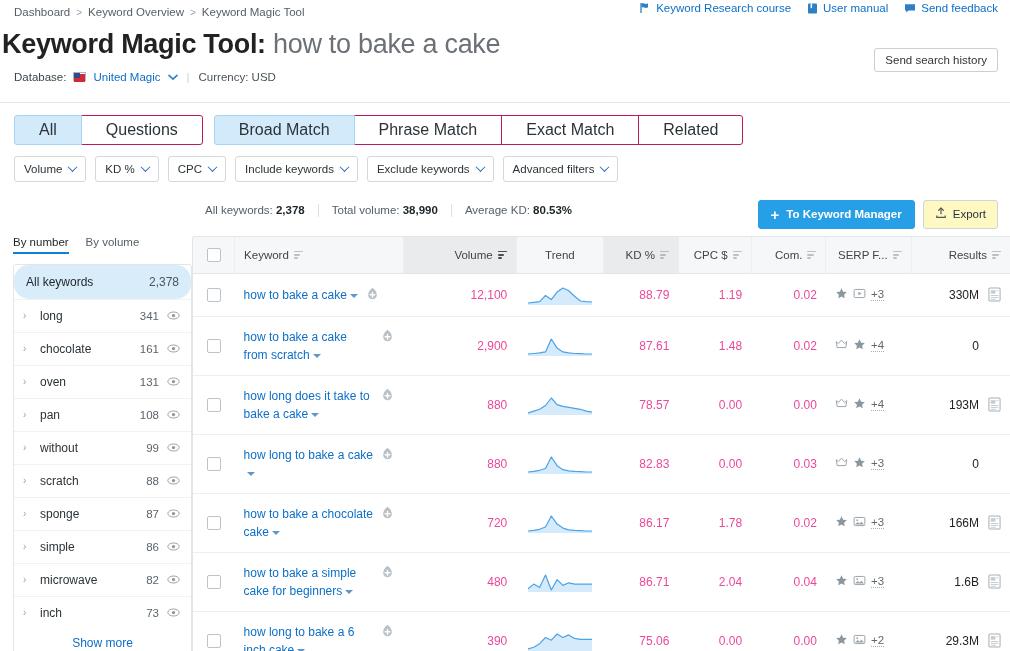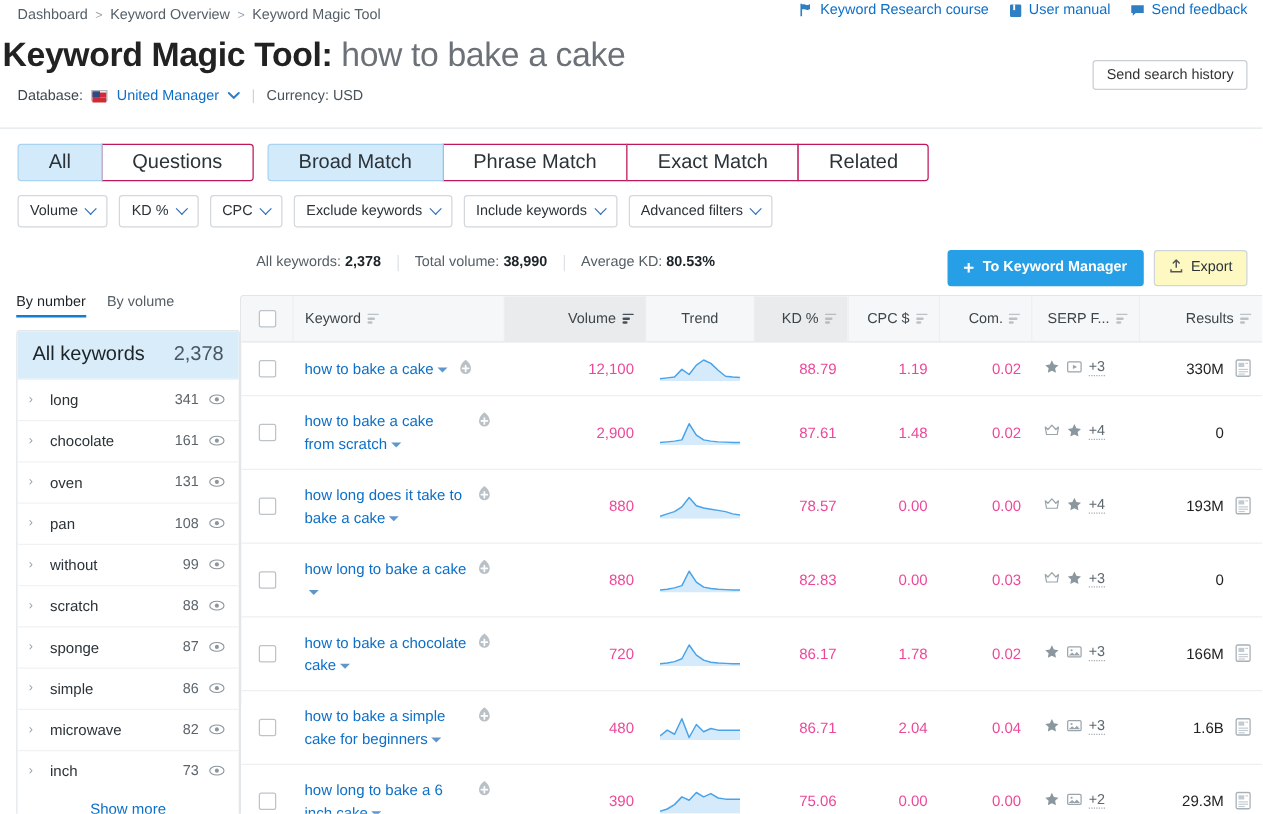--- a/index.html
+++ b/index.html
@@ -92,21 +92,21 @@
   .main { display:flex; margin-top:6px; height:420px; }
 
   
   .sidebar { width:192px; flex:none; padding-left:13px; }
   .sortby { display:flex; gap:17px; font-size:11.5px; margin-bottom:10px; }
   .sortby span { color:#555e65; cursor:pointer; padding-bottom:4px; }
   .sortby span.active { color:#1d2428; border-bottom:2px solid #0d7fd4; }
   .sidepanel { border:1px solid #e2e6e9; border-radius:3px; overflow:hidden; background:#fff; }
   .side-head {
     display:flex; align-items:center; justify-content:space-between;
-    background:#d9ecfa; padding:10px 12px; font-size:16px; color:#1d2428;
+    background:#d9ecfa; padding:10px 12px; font-size:12px; color:#1d2428;border-radius:15px;
   }
   .side-head .cnt { color:#4a5660; }
   .side-item {
     display:flex; align-items:center; gap:8px;
     padding:9px 11px 9px 9px; font-size:12px; color:#2b3338; cursor:pointer;
     border-top:1px solid #f0f2f4;
   }
   .side-item .arr { color:#97a1a9; font-size:10px; width:9px; }
   .side-item .nm { flex:1; }
   .side-item .num { color:#5b646b; font-size:11.5px;margin-left:24px; }
@@ -202,21 +202,21 @@
 
 <div class="dbline">
   <span class="lbl">Database:</span>
   <span class="flag">
     <i class="f-red" style="top:1px"></i>
       <i class="f-red" style="top:3px"></i>
       <i class="f-red" style="top:5px"></i>
       <i class="f-red" style="top:7px"></i>
     <i class="f-blue"></i>
   </span>
-  <a class="dbname">United Manager</a>
+  <a class="dbname">United Magic</a>
   <span class="caret">
     <svg width="10" height="7" viewBox="0 0 10 7">
         <path d="M1 1.4L5 5.2 9 1.4" stroke="#2f7fc4" stroke-width="1.6" fill="none" stroke-linecap="round"></path>
       </svg>
   </span>
   <span class="divbar">|</span>
   <span>Currency: USD</span>
 </div>
 
 <div class="hr"></div>
@@ -241,25 +241,25 @@
       </button>
     <button class="dd">
         <span>KD %</span>
         <i class="chev"></i>
       </button>
     <button class="dd">
         <span>CPC</span>
         <i class="chev"></i>
       </button>
     <button class="dd">
-        <span>Exclude keywords</span>
+        <span>Include keywords</span>
         <i class="chev"></i>
       </button>
     <button class="dd">
-        <span>Include keywords</span>
+        <span>Exclude keywords</span>
         <i class="chev"></i>
       </button>
     <button class="dd">
         <span>Advanced filters</span>
         <i class="chev"></i>
       </button>
   </div>
 </div>
 
 <div class="statsrow">

